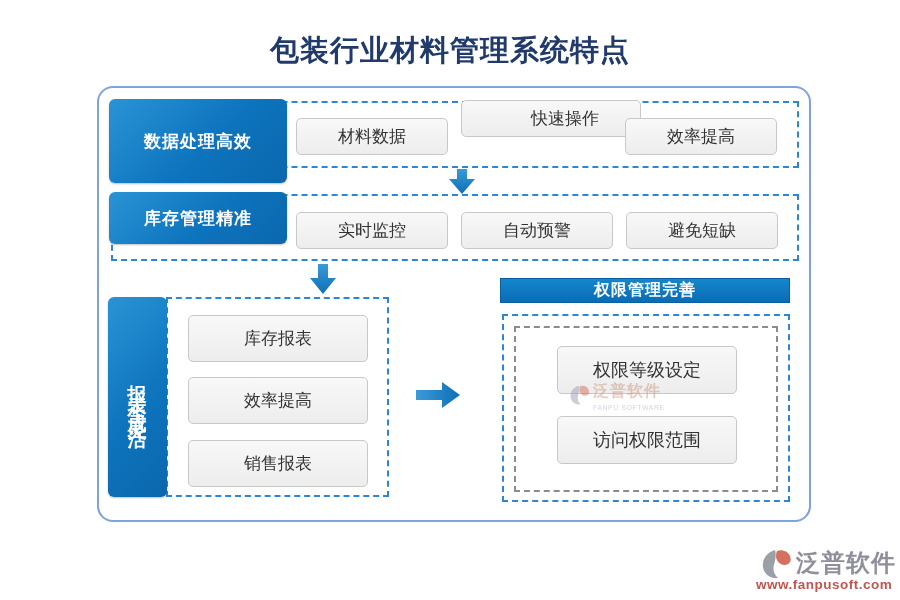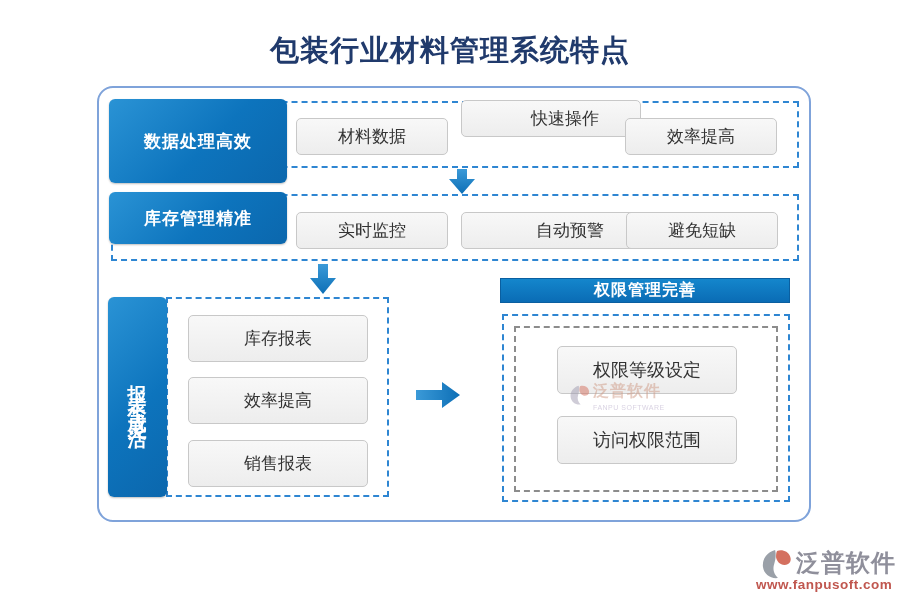--- a/index.html
+++ b/index.html
@@ -107,21 +107,21 @@
     </svg>
   </div>
 
   <div class="dashed-blue" style="left:111px;top:194px;width:684px;height:63px;"></div>
   <div class="bluebox rowlabel" style="left:109px;top:192px;width:178px;height:52px;">
     <span>库存管理精准</span>
   </div>
   <div class="chip" style="left:296px;top:212px;width:150px;height:35px;">
     <span>实时监控</span>
   </div>
-  <div class="chip" style="left:461px;top:212px;width:150px;height:35px;padding-left:33px;">
+  <div class="chip" style="left:461px;top:212px;width:150px;height:35px;">
     <span>自动预警</span>
   </div>
   <div class="chip" style="left:626px;top:212px;width:150px;height:35px;">
     <span>避免短缺</span>
   </div>
 
   <div class="arrow" style="left:308px;top:264px;">
     <svg width="30" height="30" viewBox="0 0 30 30">
       <defs>
           <linearGradient id="ag2" x1="0" y1="0" x2="0" y2="1">

